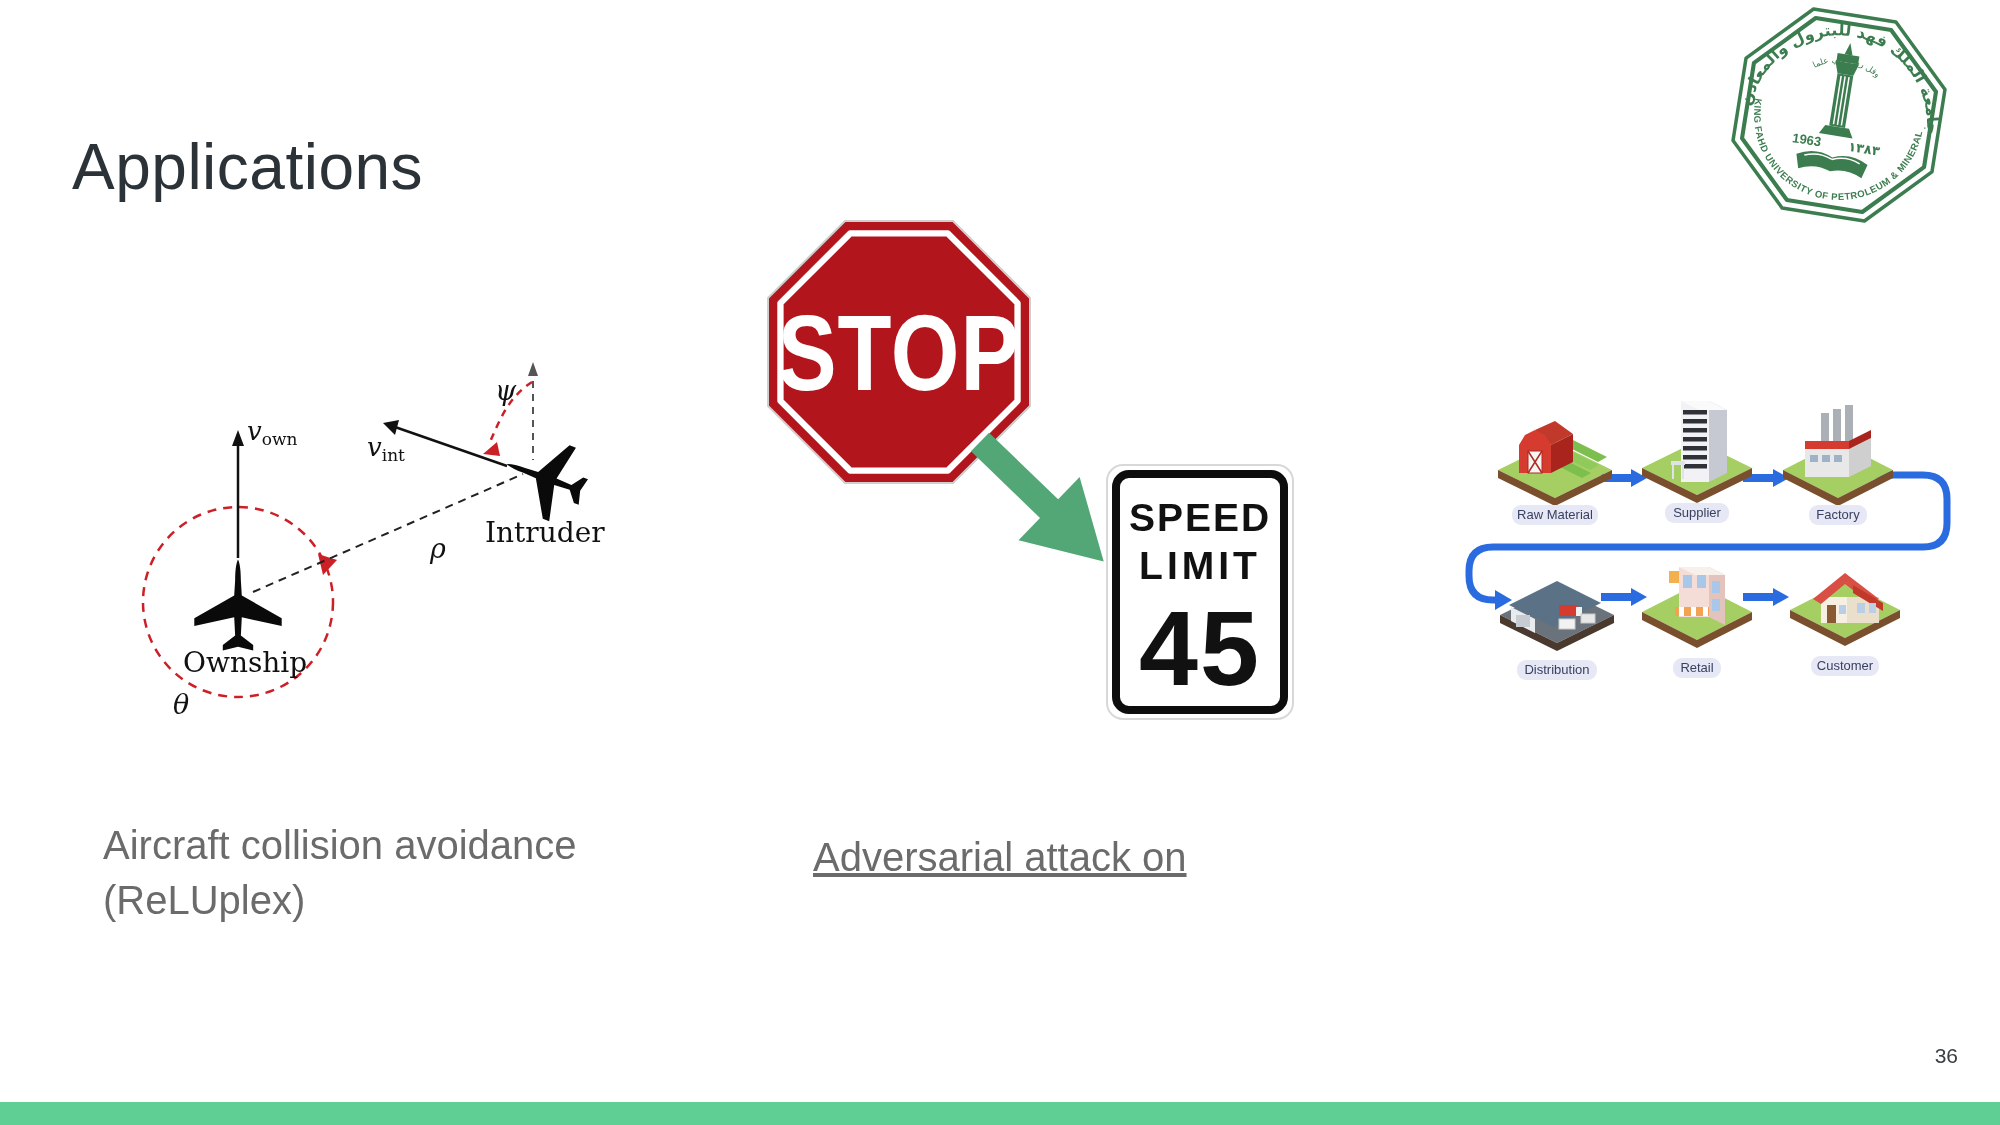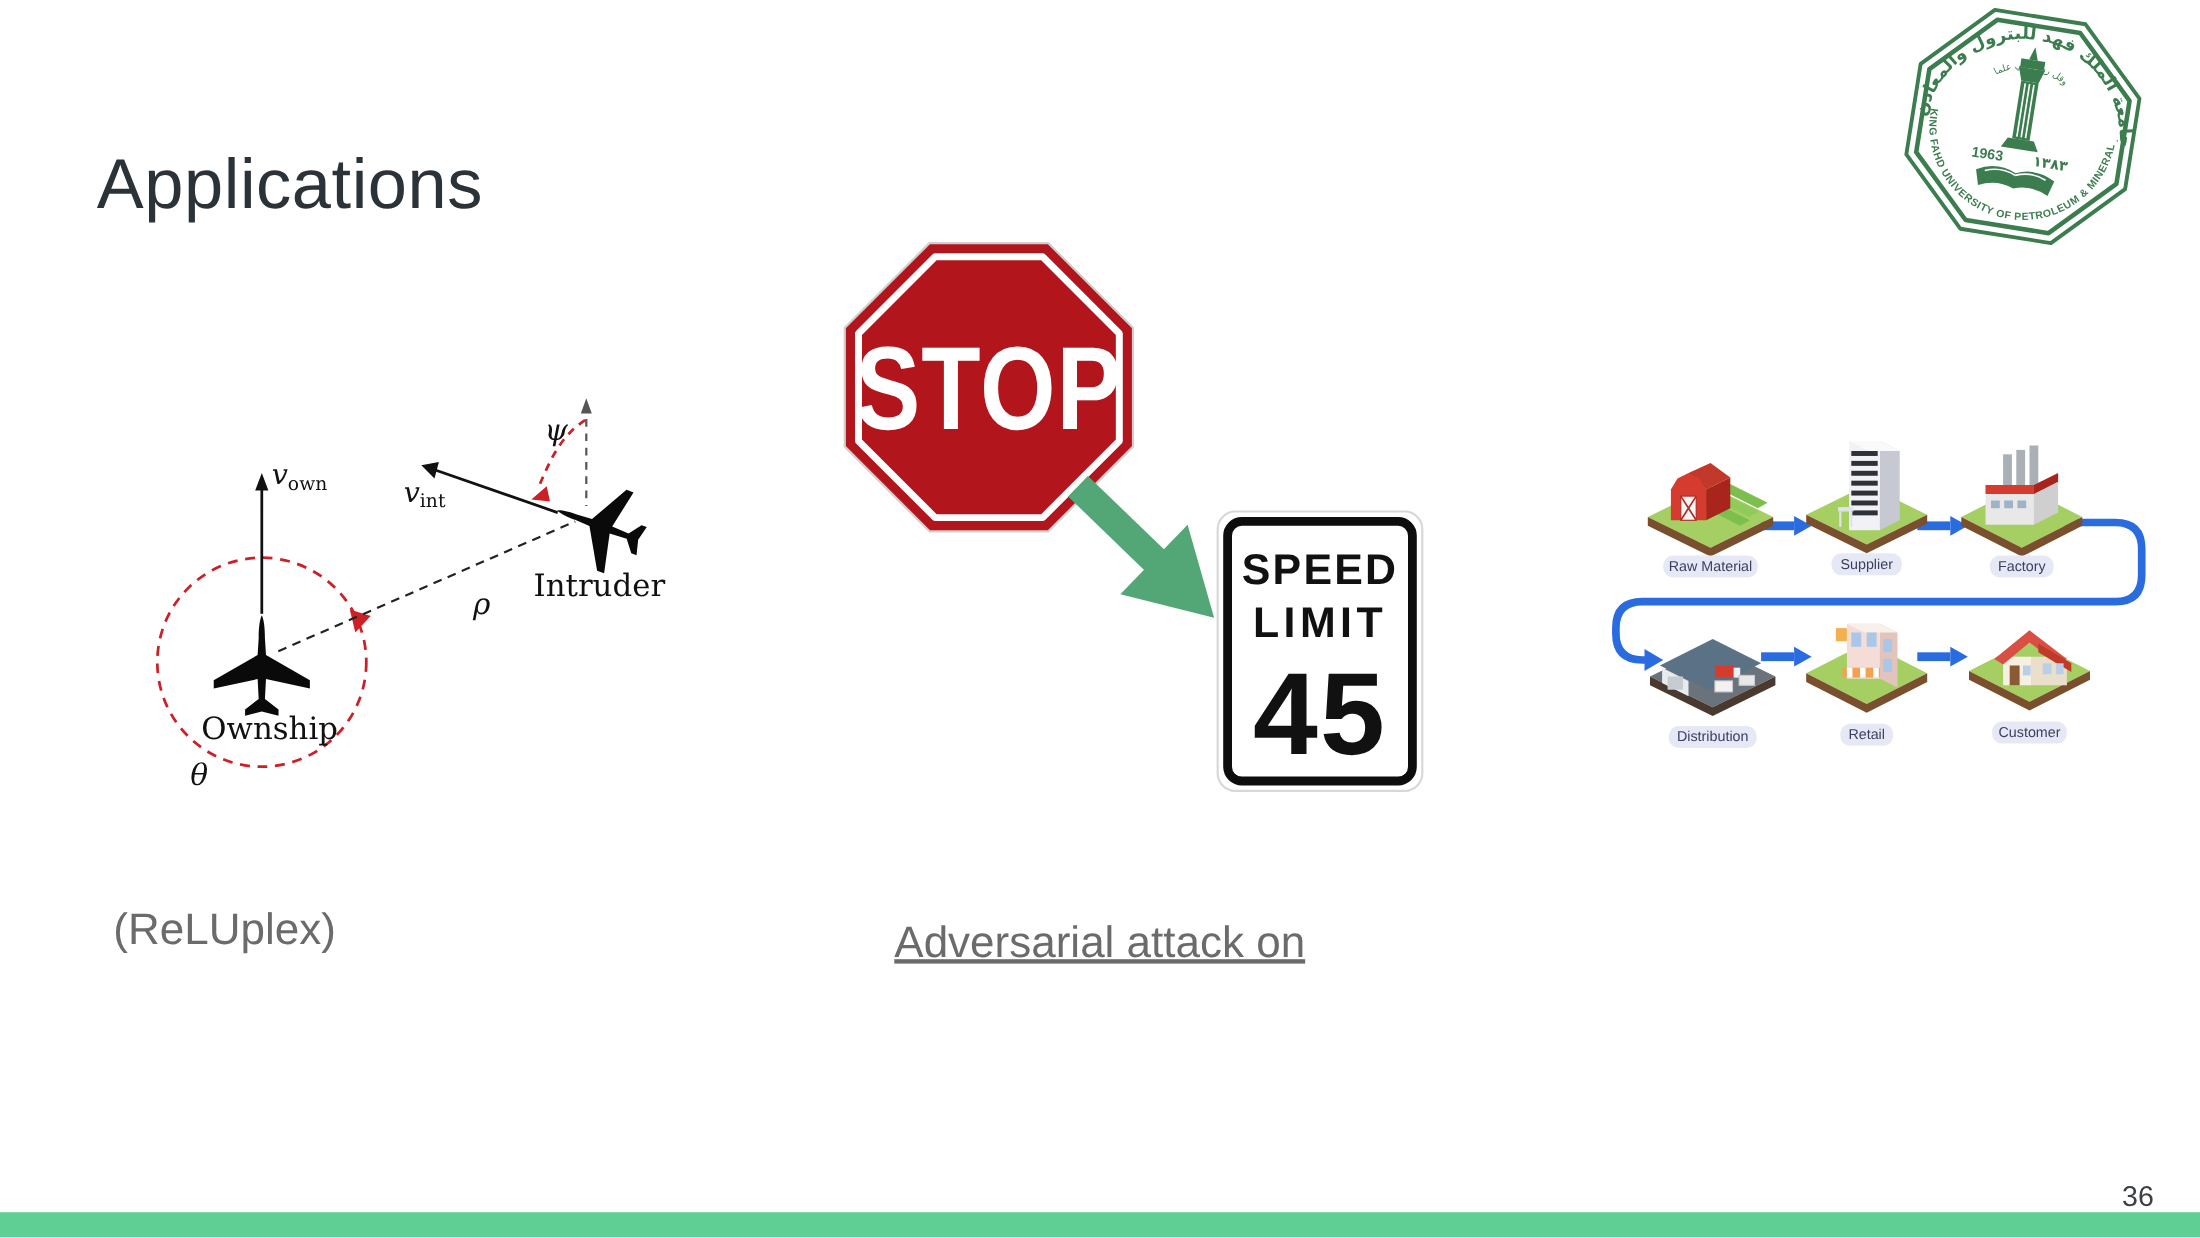--- a/index.html
+++ b/index.html
@@ -1,23 +1,23 @@
 <!DOCTYPE html>
 <html><head>
 <meta charset="utf-8">
 <style>
   html,body{margin:0;padding:0;background:#fff;}
   #slide{position:relative;width:2000px;height:1125px;background:#ffffff;overflow:hidden;
          font-family:"Liberation Sans",sans-serif;}
-  .title{position:absolute;left:88px;top:130px;font-size:64px;color:#2c3338;letter-spacing:0.5px;}
+  .title{position:absolute;left:72px;top:130px;font-size:64px;color:#2c3338;letter-spacing:0.5px;}
   .caption{position:absolute;color:#6b6b6b;font-size:40px;line-height:1.38;}
   .cap1{left:103px;top:818px;width:560px;}
   .cap2{left:813px;top:830px;width:480px;text-decoration:underline;}
   .cap3{left:1466px;top:842px;width:500px;}
-  .page-number{position:absolute;right:42px;top:1044px;font-size:26px;color:#3c4043;margin-top:28px;}
+  .page-number{position:absolute;right:42px;top:1044px;font-size:21px;color:#3c4043;}
   .bottom-bar{position:absolute;left:0;bottom:0;width:100%;height:23px;background:#5fcf94;}
   .fig{position:absolute;}
   svg text{font-family:"Liberation Sans",sans-serif;}
   .math{font-family:"DejaVu Serif",serif;font-style:italic;}
   .serifl{font-family:"DejaVu Serif",serif;}
   .arab{font-family:"DejaVu Sans",sans-serif;}
 </style>
 </head>
 <body>
 
@@ -251,20 +251,21 @@
       <rect x="62" y="275" width="80" height="20" rx="9" fill="#e7e8f5"></rect>
       <text x="102" y="289">Distribution</text>
       <rect x="218" y="273" width="48" height="20" rx="9" fill="#e7e8f5"></rect>
       <text x="242" y="287">Retail</text>
       <rect x="356" y="271" width="68" height="20" rx="9" fill="#e7e8f5"></rect>
       <text x="390" y="285">Customer</text>
     </g>
   </svg>
 
   <div class="caption cap1">
+    <div>Aircraft collision avoidance</div>
     <div>(ReLUplex)</div>
   </div>
   <div class="caption cap2">
     <div>Adversarial attack on</div>
   </div>
 
   <div class="page-number">36</div>
   <div class="bottom-bar"></div>
 </div>
 

